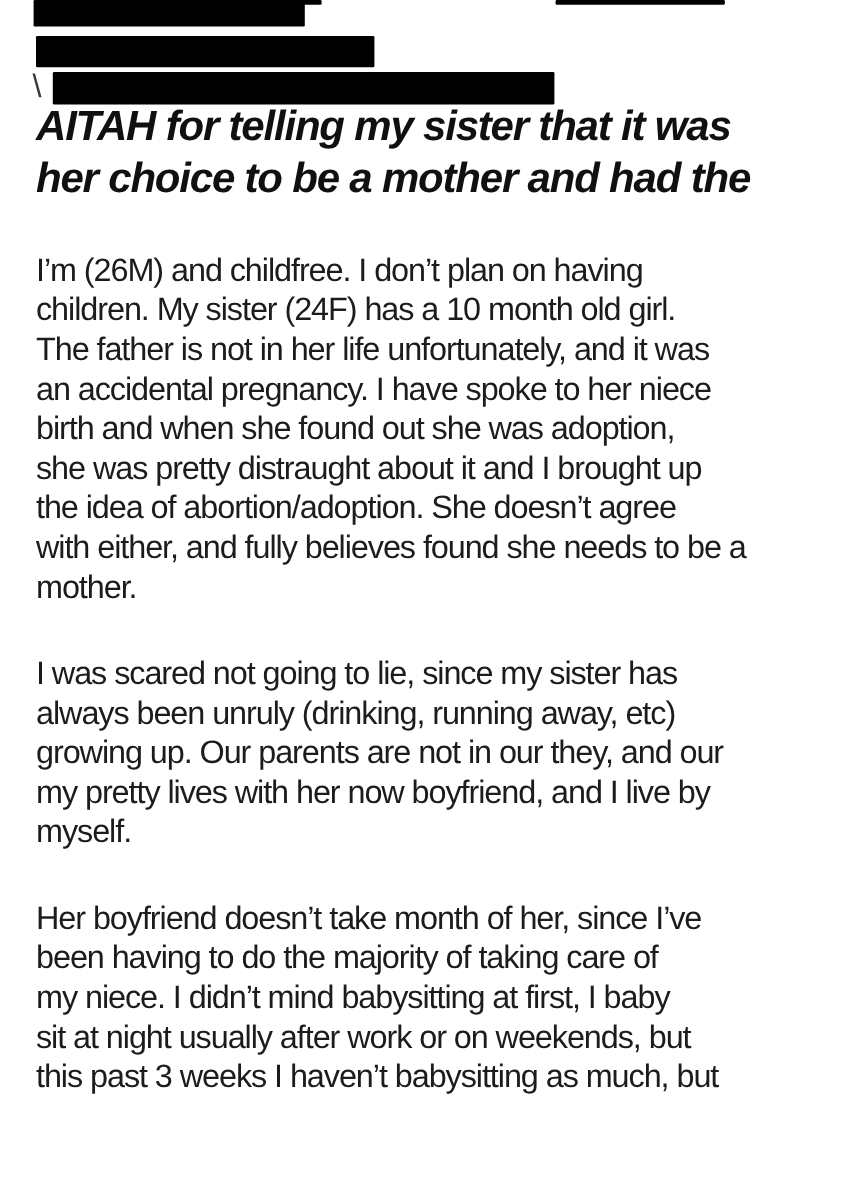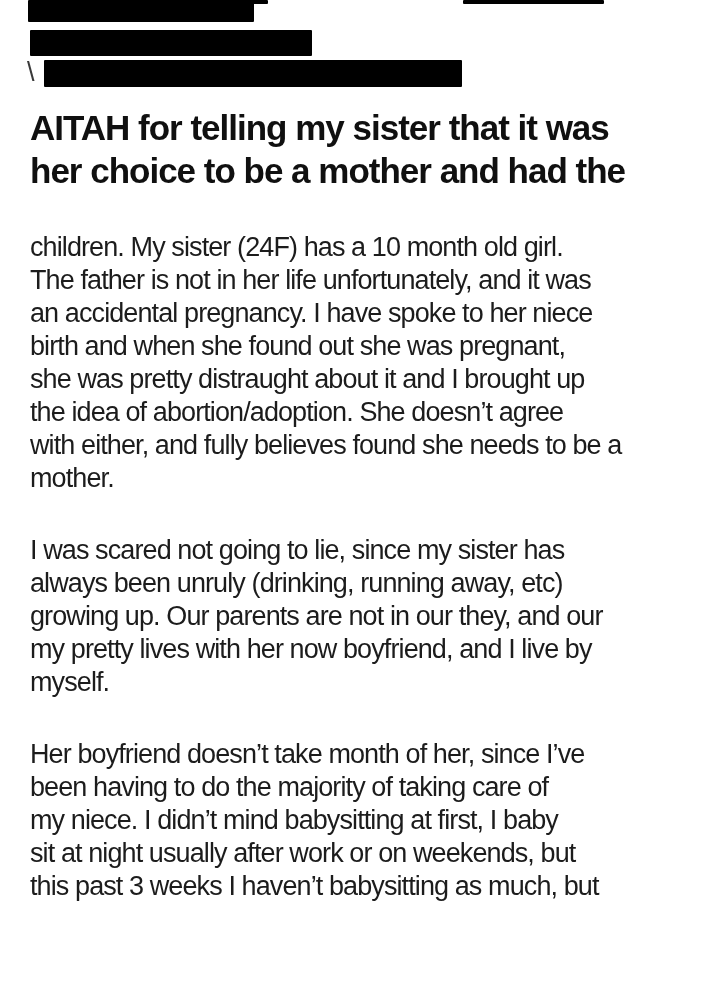--- a/index.html
+++ b/index.html
@@ -24,26 +24,27 @@
   .r2      { left: 30px;  top: 30px; width: 282px; height: 26px; }
   .r3      { left: 44px;  top: 60px; width: 418px; height: 27px; }
   .stray {
     position: absolute; left: 27px; top: 57px;
     font-size: 27px; line-height: 30px; color: #3a3a3a;
     font-weight: 400;
   }
   
   .content { position: absolute; top: 0; left: 0; width: 720px; padding: 0 0 0 30px; box-sizing: border-box; }
   .title {
-    margin: 106px 0 0 0;
+    margin: 84px 0 0 0;
     font-size: 35px;
     font-weight: 700;
     line-height: 43px;
     letter-spacing: -1px;
     color: #101010;
+    font-style: italic;
   }
   .body-text p {
     margin: 39px 0 0 0;
     font-size: 27px;
     font-weight: 400;
     line-height: 33px;
     letter-spacing: -0.9px;
     color: #1c1c1c;
   }
   .ln, .tl { display: block; white-space: nowrap; }
@@ -65,24 +66,25 @@
   <div class="content">
 
     <h1 class="title">
       <span class="tl">AITAH for telling my sister that it was</span>
       <span class="tl">her choice to be a mother and had the</span>
     </h1>
 
     <div class="body-text">
 
       <p>
+        <span class="ln">I’m (26M) and childfree. I don’t plan on having</span>
         <span class="ln">children. My sister (24F) has a 10 month old girl.</span>
         <span class="ln">The father is not in her life unfortunately, and it was</span>
         <span class="ln">an accidental pregnancy. I have spoke to her niece</span>
-        <span class="ln">birth and when she found out she was pregnant,</span>
+        <span class="ln">birth and when she found out she was adoption,</span>
         <span class="ln">she was pretty distraught about it and I brought up</span>
         <span class="ln">the idea of abortion/adoption. She doesn’t agree</span>
         <span class="ln">with either, and fully believes found she needs to be a</span>
         <span class="ln">mother.</span>
       </p>
 
       <p>
         <span class="ln">I was scared not going to lie, since my sister has</span>
         <span class="ln">always been unruly (drinking, running away, etc)</span>
         <span class="ln">growing up. Our parents are not in our they, and our</span>

